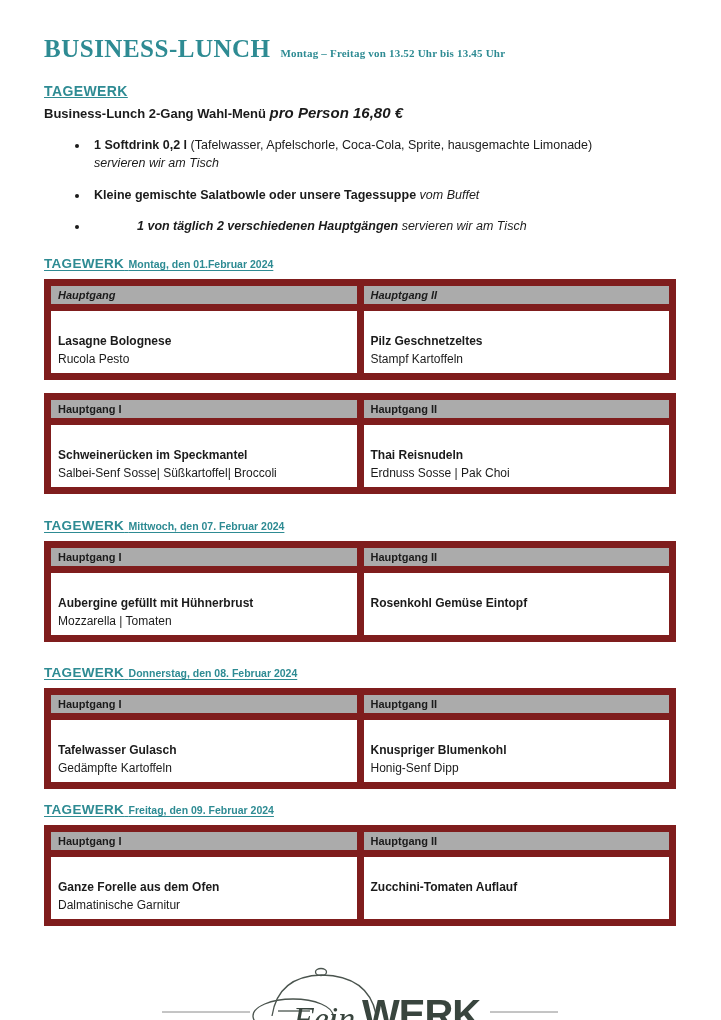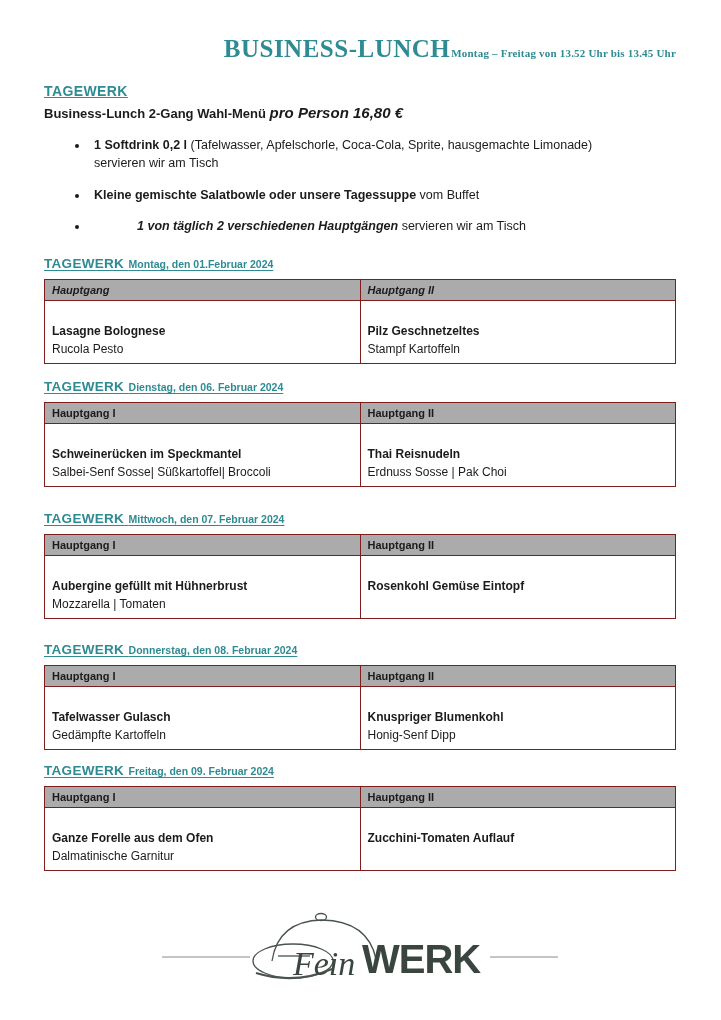--- a/index.html
+++ b/index.html
@@ -10,51 +10,51 @@
   }
   *{box-sizing:border-box;}
   html,body{margin:0;padding:0;}
   body{
     width:721px;height:1020px;overflow:hidden;background:#ffffff;
     font-family:"Liberation Sans",sans-serif;color:var(--ink);position:relative;
   }
   .content{padding:36px 45px 0 44px;}
 
   
-  .title-row{display:flex;align-items:baseline;gap:1px;justify-content:flex-end;}
+  .title-row{display:flex;align-items:baseline;gap:10px;}
   .doc-title{
     font-family:"Liberation Serif",serif;font-size:25px;font-weight:bold;
     color:var(--teal);letter-spacing:.5px;line-height:1.05;
   }
   .doc-subtitle{
     font-family:"Liberation Serif",serif;font-size:11px;font-weight:bold;
     color:var(--teal);letter-spacing:.2px;
   }
 
   
   .tagewerk-main{
     margin-top:21px;font-size:14px;font-weight:bold;color:var(--teal);
     text-decoration:underline;letter-spacing:.4px;
   }
   .menu-line{margin-top:5px;font-size:13px;font-weight:bold;}
   .menu-price{font-style:italic;font-size:15px;}
 
   ul.bullets{margin:15px 0 0 0;padding-left:45px;list-style:disc;}
   ul.bullets li{margin-bottom:13px;font-size:12.5px;line-height:1.45;padding-left:5px;}
   .b{font-weight:bold;}
-  .i{text-align:right;}
+  .i{font-style:italic;text-align:right;}
   .bi{font-weight:bold;font-style:italic;margin-left:43px;}
 
   
   .day-head{display:inline-block;text-decoration:underline;color:var(--teal);
     text-underline-offset:2px;}
   .day-label{font-size:13.5px;font-weight:bold;letter-spacing:.3px;}
   .day-date{font-size:10.5px;font-weight:bold;}
   table.menu{width:100%;border-collapse:collapse;table-layout:fixed;margin-top:7px;}
-  table.menu th,table.menu td{border:1px solid #7f1d1d;}
+  table.menu th,table.menu td{border:7px solid #7f1d1d;}
   table.menu th{
     background:var(--hdr-gray);text-align:left;font-size:11px;font-weight:bold;
     padding:3px 7px;height:21px;
   }
   table.menu.hdr-italic th{font-style:italic;}
   table.menu td{
     height:62px;vertical-align:top;padding:21px 7px 5px 7px;
     font-size:12px;line-height:1.5;
   }
   .dish-title{font-weight:bold;}
@@ -115,24 +115,20 @@
         <td>
           <div class="dish-title">Pilz Geschnetzeltes</div>
           <div class="dish-sub">Stampf Kartoffeln</div>
         </td>
       </tr>
     </tbody>
       </table>
   </div>
 
   <div class="day-section" style="margin-top:13px;">
-    <span class="day-head">
-      <span class="day-label">TAGEWERK</span>
-      <span class="day-date">Dienstag, den 06. Februar 2024</span>
-    </span>
     <table class="menu">
       <tbody>
           <tr>
         <th>Hauptgang I</th>
         <th>Hauptgang II</th>
       </tr>
       <tr>
         <td>
           <div class="dish-title">Schweinerücken im Speckmantel</div>
           <div class="dish-sub">Salbei-Senf Sosse| Süßkartoffel| Broccoli</div>

